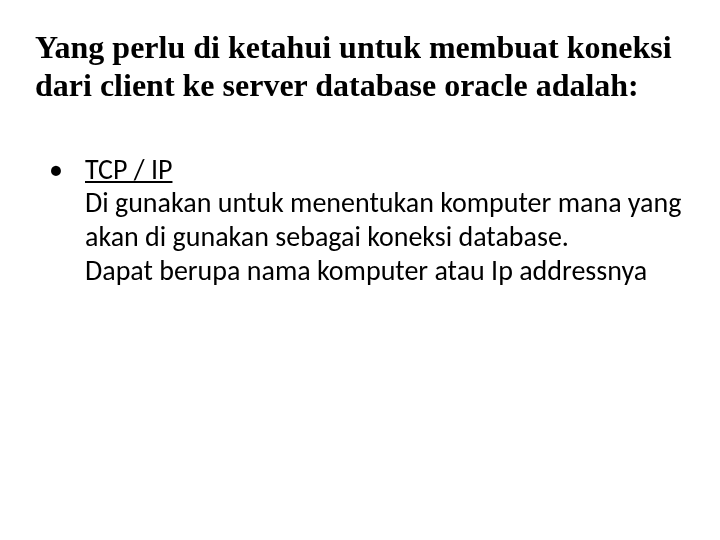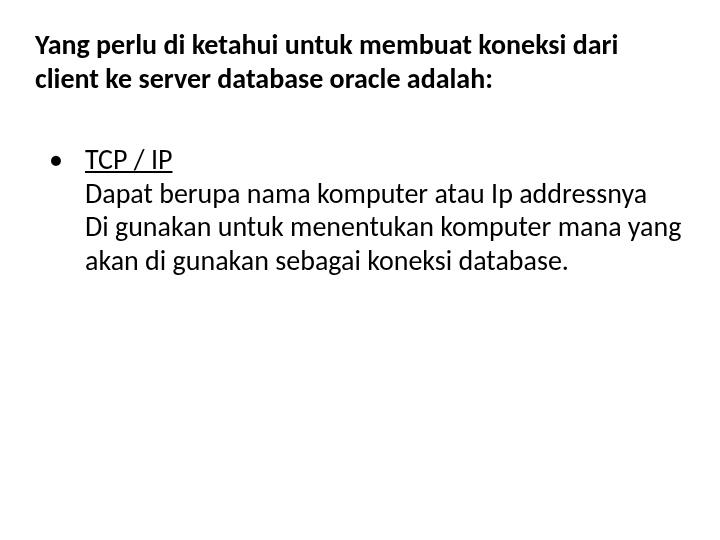--- a/index.html
+++ b/index.html
@@ -9,24 +9,25 @@
     }
     body {
       width: 720px;
       height: 540px;
       background: #ffffff;
       font-family: Calibri, "Segoe UI", Arial, sans-serif;
       color: #000000;
       padding: 28px 35px;
     }
     .heading {
-      font-size: 28px;
+      font-size: 32px;
       font-weight: bold;
       line-height: 1.2;
       margin-bottom: 48px;
+      font-family: Liberation Serif, serif;
     }
     .content {
       font-size: 28px;
       line-height: 1.2;
     }
     .bullet-row {
       display: flex;
     }
     .bullet-marker {
       width: 50px;
@@ -44,15 +45,15 @@
 </head>
 <body>
 
 <div class="heading">Yang perlu di ketahui untuk membuat koneksi dari client ke server database oracle adalah:</div>
 
 <div class="content">
   <div class="bullet-row">
     <div class="bullet-marker">•</div>
     <div class="bullet-text">TCP / IP</div>
   </div>
+  <div class="detail-block">Di gunakan untuk menentukan komputer mana yang akan di gunakan sebagai koneksi database.</div>
   <div class="detail-block">Dapat berupa nama komputer atau Ip addressnya</div>
-  <div class="detail-block">Di gunakan untuk menentukan komputer mana yang akan di gunakan sebagai koneksi database.</div>
 </div>
 
 </body></html>

